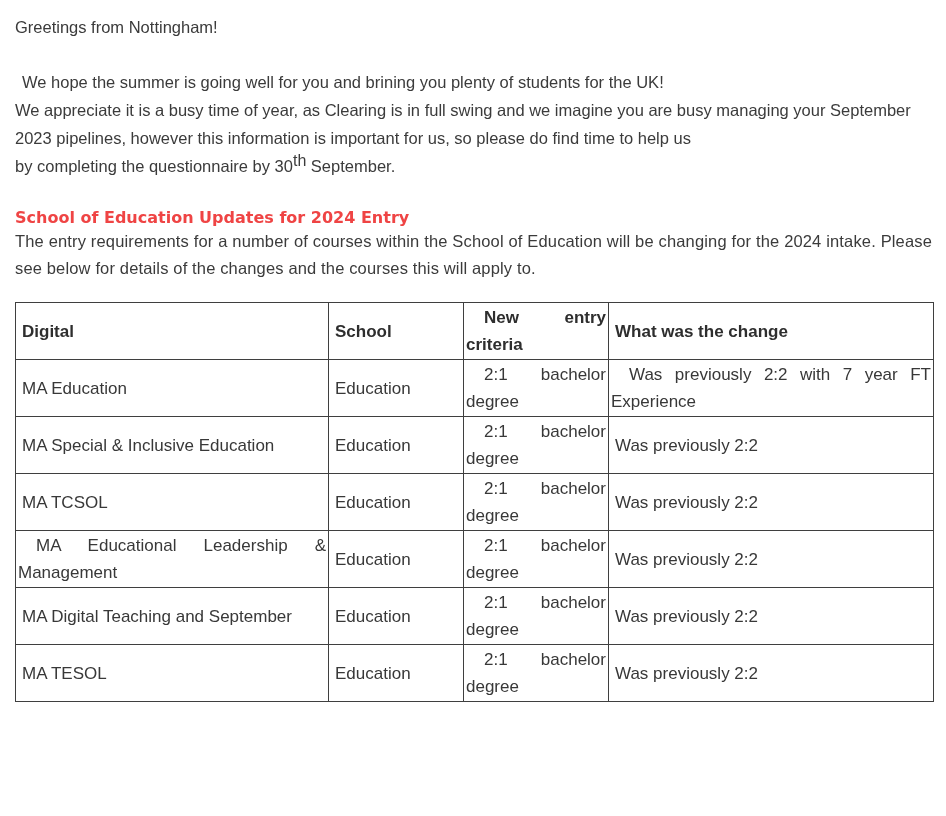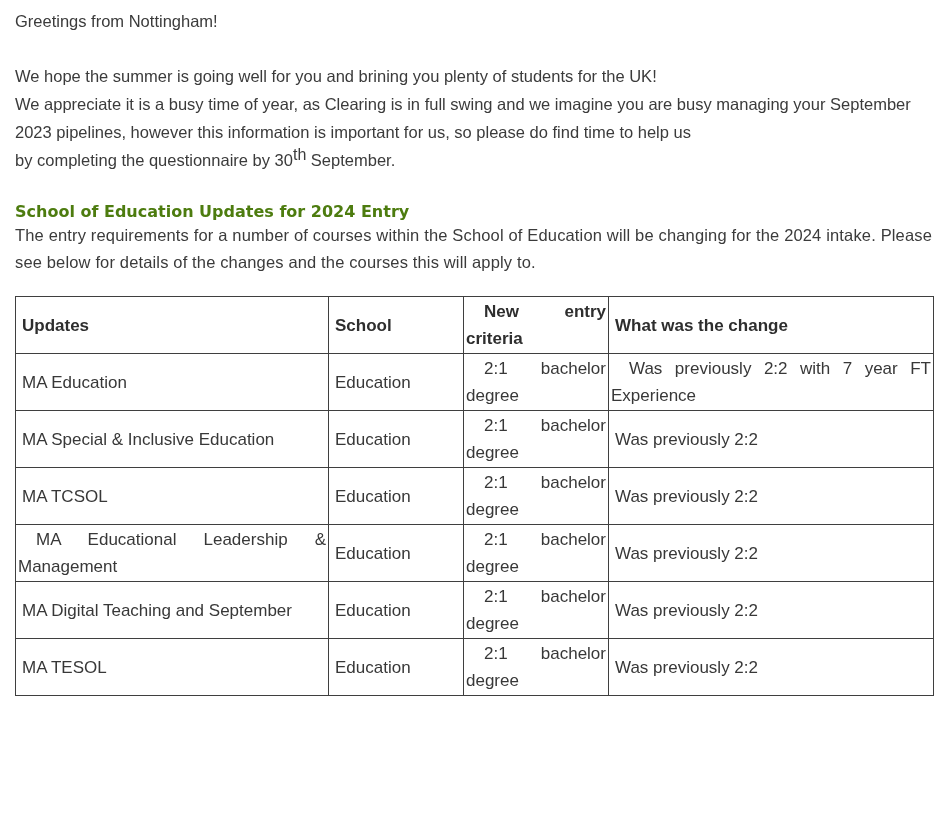--- a/index.html
+++ b/index.html
@@ -6,30 +6,30 @@
   html, body { background: #ffffff; }
   body {
     width: 946px; height: 816px; overflow: hidden;
     font-family: "Liberation Sans", sans-serif;
     color: #3b3b3b;
     position: relative;
   }
   .doc { padding: 8px 14px 0 15px; }
 
   .para { font-size: 16.5px; line-height: 27px; }
-  .p-greeting { margin-top: 0; }
-  .p-summer   { margin-top: 28px; }
+  .p-greeting { margin-top: 6px; }
+  .p-summer   { margin-top: 28px; margin-left: 7px; }
   .p-busy     { line-height: 28px; }
   .p-busy sup { font-size: 16px; line-height: 0; vertical-align: super; }
 
   .section-heading {
     margin-top: 28px;
     font-family: "DejaVu Sans", sans-serif;
     font-size: 16px; font-weight: bold; line-height: 20px;
-    color: #4d7c0f;
+    color: #ef4444;
   }
   .p-section-intro {
     text-align: justify;
     letter-spacing: 0.15px;
     line-height: 27px;
   }
 
   table.courses {
     margin-top: 20px;
     border-collapse: collapse;
@@ -79,21 +79,21 @@
 
   <table class="courses">
     <colgroup>
         <col class="c1">
         <col class="c2">
         <col class="c3">
         <col class="c4">
       </colgroup>
     <thead>
       <tr>
-        <th>Updates</th>
+        <th>Digital</th>
         <th>School</th>
         <th class="jind">New entry criteria</th>
         <th>What was the change</th>
       </tr>
     </thead>
     <tbody>
       <tr>
         <td>MA Education</td>
         <td>Education</td>
         <td class="jind">2:1 bachelor degree</td>

